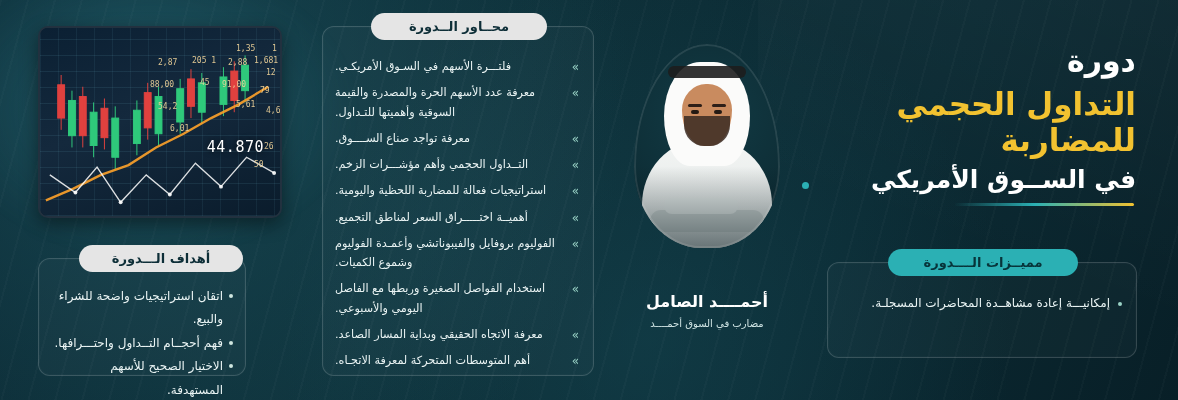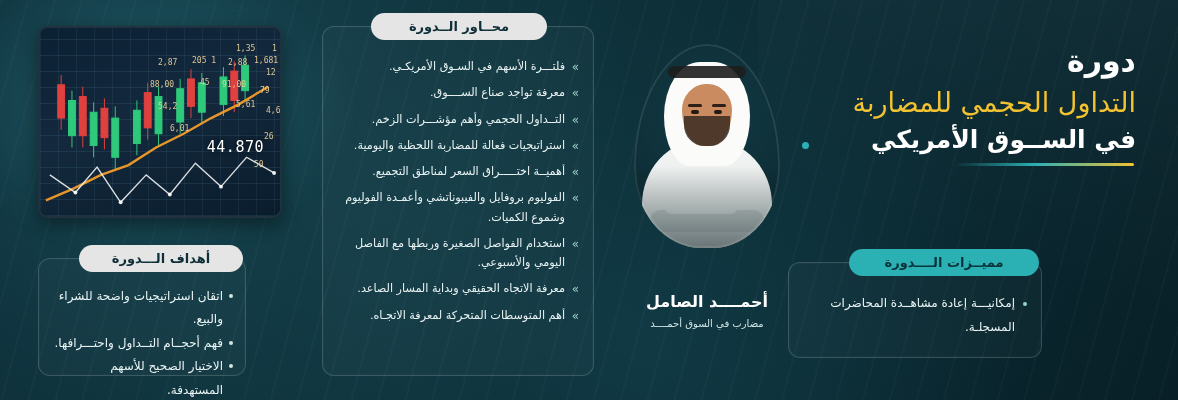--- a/index.html
+++ b/index.html
@@ -98,23 +98,23 @@
   .goals-list li::before {
     content:""; position:absolute; right:0; top:9px;
     width:4px; height:4px; border-radius:50%; background:#cfe6df;
   }
   ul { margin:0; padding:0; }
 
   
   #axes { left:322px; top:26px; width:272px; height:350px; }
   #axes .panel-title { left:48px; width:176px; }
   .axes-list {
-    position:absolute; left:0; right:14px; top:30px;
+    position:absolute; left:12px; right:14px; top:30px;
     color:#e9f3f3; font-size:11.2px; line-height:1.72;
-    text-align:right; direction:rtl;
+    text-align:left; direction:rtl;
   }
   .axes-list li {
     list-style:none; position:relative; padding-right:14px; margin-bottom:7px;
   }
   .axes-list li::before {
     content:"\00BB"; position:absolute; right:0; top:0;
     color:#9ad3c6; font-size:12px;
   }
 
   
@@ -180,39 +180,39 @@
   .speaker-name {
     position:absolute; left:0; right:0; top:248px; text-align:center;
     color:#ffffff; font-size:16px; font-weight:bold; letter-spacing:1px;
   }
   .speaker-role {
     position:absolute; left:0; right:0; top:274px; text-align:center;
     color:#cfe3e3; font-size:10px;
   }
 
   
-  #features { left:788px; top:262px; width:254px; height:96px; }
+  #features { left:827px; top:262px; width:310px; height:96px; }
   #features .panel-title { left:60px; width:190px; }
   .features-list {
     position:absolute; left:14px; right:14px; top:28px;
     color:#eaf4f4; font-size:12px; line-height:2.0; text-align:right; direction:rtl;
   }
   .features-list li { list-style:none; position:relative; padding-right:12px; }
   .features-list li::before {
     content:""; position:absolute; right:0; top:11px;
     width:4px; height:4px; border-radius:50%; background:#9ad3c6;
   }
 
   
   .headline { position:absolute; right:42px; top:44px; width:330px; text-align:right; }
   .h-kicker {
     color:#ffffff; font-size:30px; font-weight:bold; letter-spacing:1px; line-height:1.1;
   }
   .h-gold {
-    color:#f2c230; font-size:27px; font-weight:normal; margin-top:10px; line-height:1.15;
+    color:#f2c230; font-size:31px; font-weight:bold; margin-top:10px; line-height:1.15;
   }
   .h-white {
     color:#ffffff; font-size:25px; font-weight:bold; margin-top:8px; line-height:1.15;
   }
   .h-underline {
     margin-top:8px; margin-right:2px; width:180px; height:3px;
     background:linear-gradient(90deg, rgba(242,194,48,0) 0%, #2bb0b4 45%, #f2c230 100%);
     border-radius:2px;
   }
   .dot-accent {
@@ -294,40 +294,41 @@
         <span style="left:160px; top:50px;">45</span>
         <span style="left:182px; top:52px;">91,00</span>
         <span style="left:220px; top:58px;">79</span>
         <span style="left:118px; top:74px;">54,2</span>
         <span style="left:196px; top:72px;">5,61</span>
         <span style="left:226px; top:78px;">4,6</span>
         <span style="left:130px; top:96px;">6,01</span>
         <span style="left:196px; top:16px;">1,35</span>
         <span style="left:232px; top:16px;">1</span>
         <span style="left:226px; top:40px;">12</span>
-        <span style="left:224px; top:104px;">26</span>
+        <span style="left:224px; top:114px;">26</span>
         <span style="left:214px; top:132px;">50</span>
       </div>
       <div class="big-num">44.870</div>
     </div>
   </div>
 
   <div class="panel" id="goals">
     <div class="panel-title title-olive">أهداف الـــدورة</div>
     <ul class="goals-list">
       <li>اتقان استراتيجيات واضحة للشراء والبيع.</li>
       <li>فهم أحجــام التــداول واحتـــرافها.</li>
       <li>الاختيار الصحيح للأسهم المستهدفة.</li>
     </ul>
   </div>
 
   <div class="panel" id="axes">
     <div class="panel-title title-olive">محــاور الــدورة</div>
     <ul class="axes-list">
       <li>فلتـــرة الأسهم في السـوق الأمريكـي.</li>
+      <li>معرفة عدد الأسهم الحرة والمصدرة والقيمة السوقية وأهميتها للتـداول.</li>
       <li>معرفة تواجد صناع الســــوق.</li>
       <li>التــداول الحجمي وأهم مؤشـــرات الزخم.</li>
       <li>استراتيجيات فعالة للمضاربة اللحظية واليومية.</li>
       <li>أهميــة اختـــــراق السعر لمناطق التجميع.</li>
       <li>الفوليوم بروفايل والفيبوناتشي وأعمـدة الفوليوم وشموع الكميات.</li>
       <li>استخدام الفواصل الصغيرة وربطها مع الفاصل اليومي والأسبوعي.</li>
       <li>معرفة الاتجاه الحقيقي وبداية المسار الصاعد.</li>
       <li>أهم المتوسطات المتحركة لمعرفة الاتجـاه.</li>
     </ul>
   </div>

